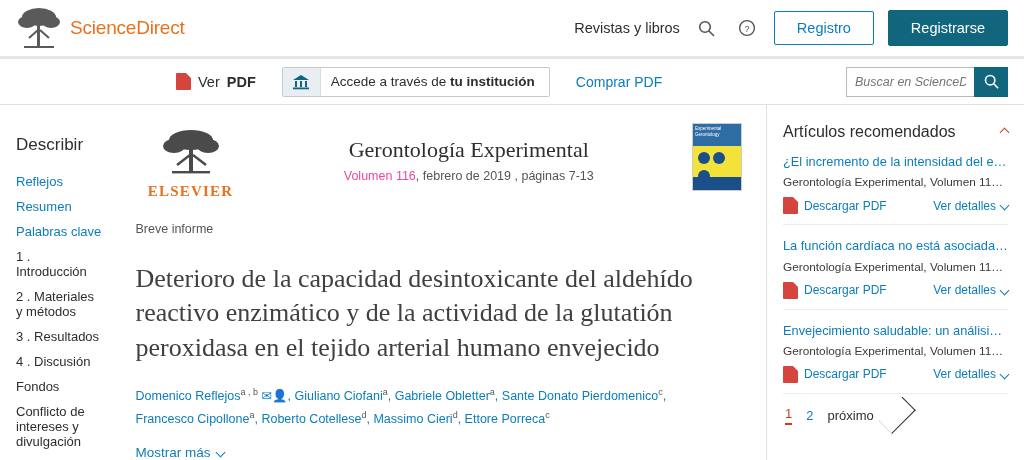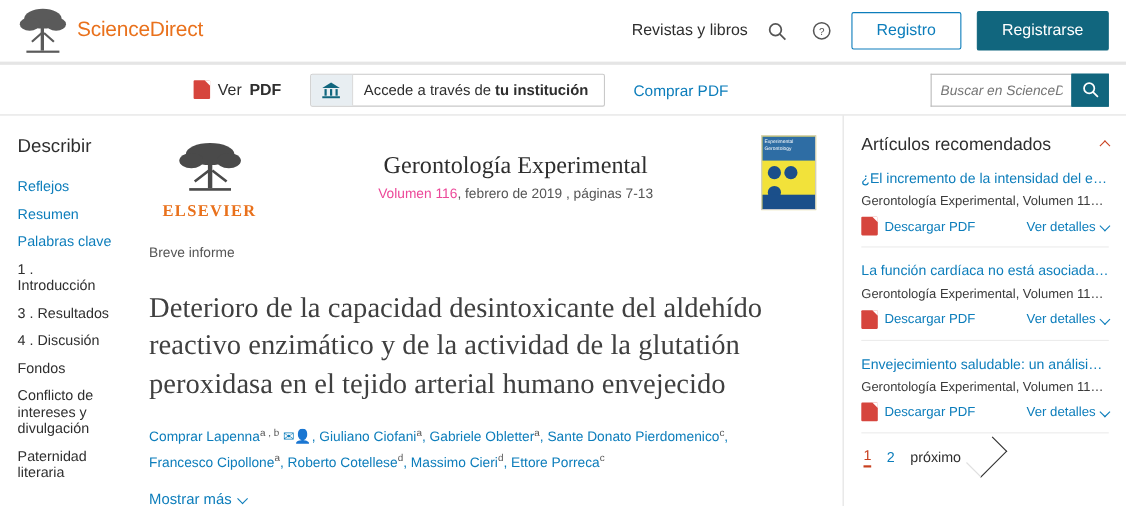--- a/index.html
+++ b/index.html
@@ -82,21 +82,21 @@
   .search-go {
     width: 34px; height: 30px; background: #11667e; border: 1px solid #11667e;
     display: flex; align-items: center; justify-content: center; cursor: pointer;
   }
 
   
   .cols { display: flex; height: 368px; }
   .left {
     width: 262px; padding: 18px 16px 0 16px; border-right: none;
   }
-  .left h3 { font-size: 17px; font-weight: normal; margin: 0 0 14px 0; color:#2e2e2e; }
+  .left h3 { font-size: 17px; font-weight: normal; margin: 12px 0 14px 0; color:#2e2e2e; }
   .outline-item {
     font-size: 13px; color: #0c7dbb; padding: 5px 0; cursor: pointer;
   }
   .outline-item.dark { color: #2e2e2e; }
 
   .center { flex: 1 1 auto; padding: 18px 24px 0 18px; position: relative; }
   .pubhead { display: flex; align-items: flex-start; gap: 16px; }
   .elsevier-logo { width: 110px; flex: 0 0 auto; text-align:center; padding-top: 4px;}
   .els-word {
     color: #e9711c; font-size: 15px; font-weight: bold; letter-spacing: 1.2px;
@@ -233,20 +233,21 @@
 
   <div class="cols">
 
     <div class="left">
       <h3>Describir</h3>
 
       <div class="outline-item">Reflejos</div>
       <div class="outline-item">Resumen</div>
       <div class="outline-item">Palabras clave</div>
       <div class="outline-item dark">1 . Introducción</div>
+      <div class="outline-item dark">2 . Materiales y métodos</div>
       <div class="outline-item dark">3 . Resultados</div>
       <div class="outline-item dark">4 . Discusión</div>
       <div class="outline-item dark">Fondos</div>
       <div class="outline-item dark">Conflicto de intereses y divulgación</div>
       <div class="outline-item dark">Paternidad literaria</div>
 
     </div>
 
     <div class="center">
 
@@ -281,21 +282,21 @@
             <span class="cc"></span><span class="cc"></span><span class="cc"></span>
           </div>
           <div class="cover-bottom"></div>
         </div>
       </div>
 
       <div class="article-type">Breve informe</div>
       <h1 class="article-title">Deterioro de la capacidad desintoxicante del aldehído reactivo enzimático y de la actividad de la glutatión peroxidasa en el tejido arterial humano envejecido</h1>
 
       <div class="authors">
-        <span>Comprar Lapenna</span><sup>a , b</sup>
+        <span>Domenico Reflejos</span><sup>a , b</sup>
         <span>✉</span><span>👤</span>,
         <span>Giuliano Ciofani</span><sup>a</sup>,
         <span>Gabriele Obletter</span><sup>a</sup>,
         <span>Sante Donato Pierdomenico</span><sup>c</sup>,
         <br>
         <span>Francesco Cipollone</span><sup>a</sup>,
         <span>Roberto Cotellese</span><sup>d</sup>,
         <span>Massimo Cieri</span><sup>d</sup>,
         <span>Ettore Porreca</span><sup>c</sup>
       </div>

